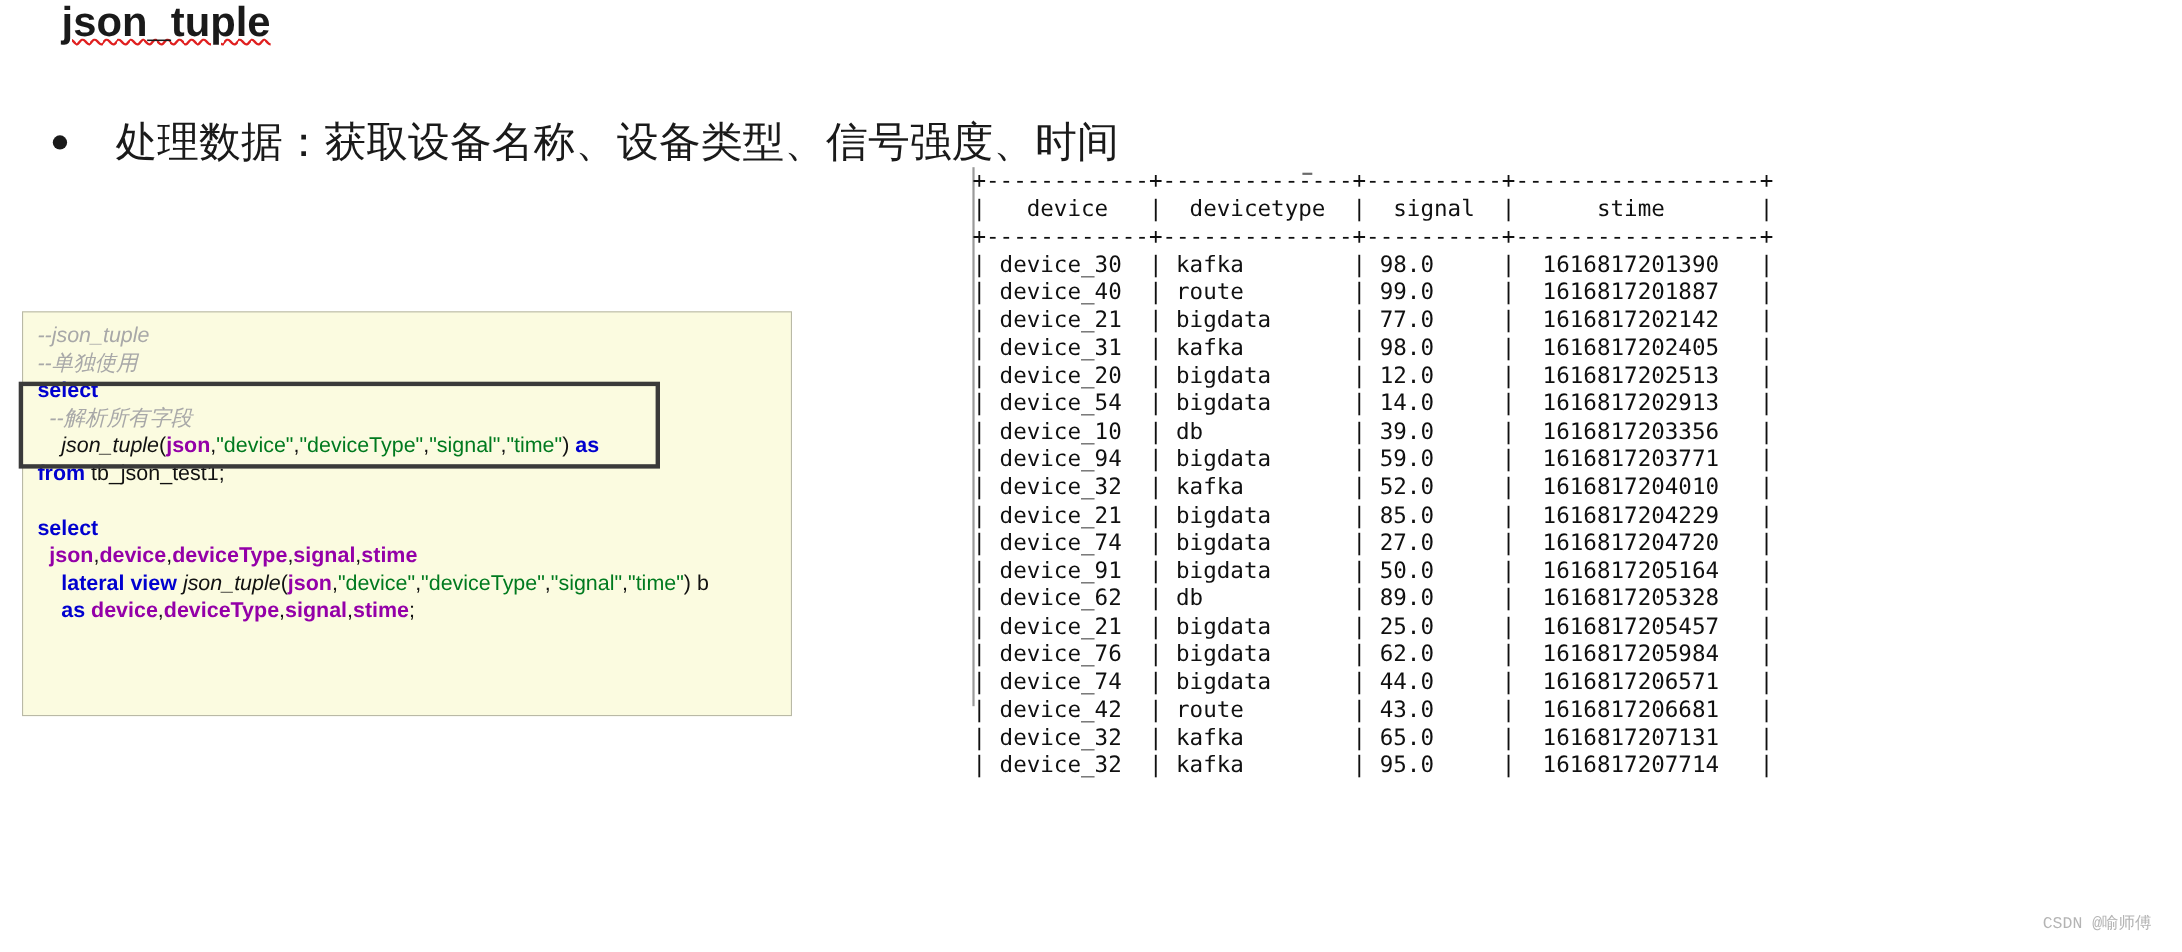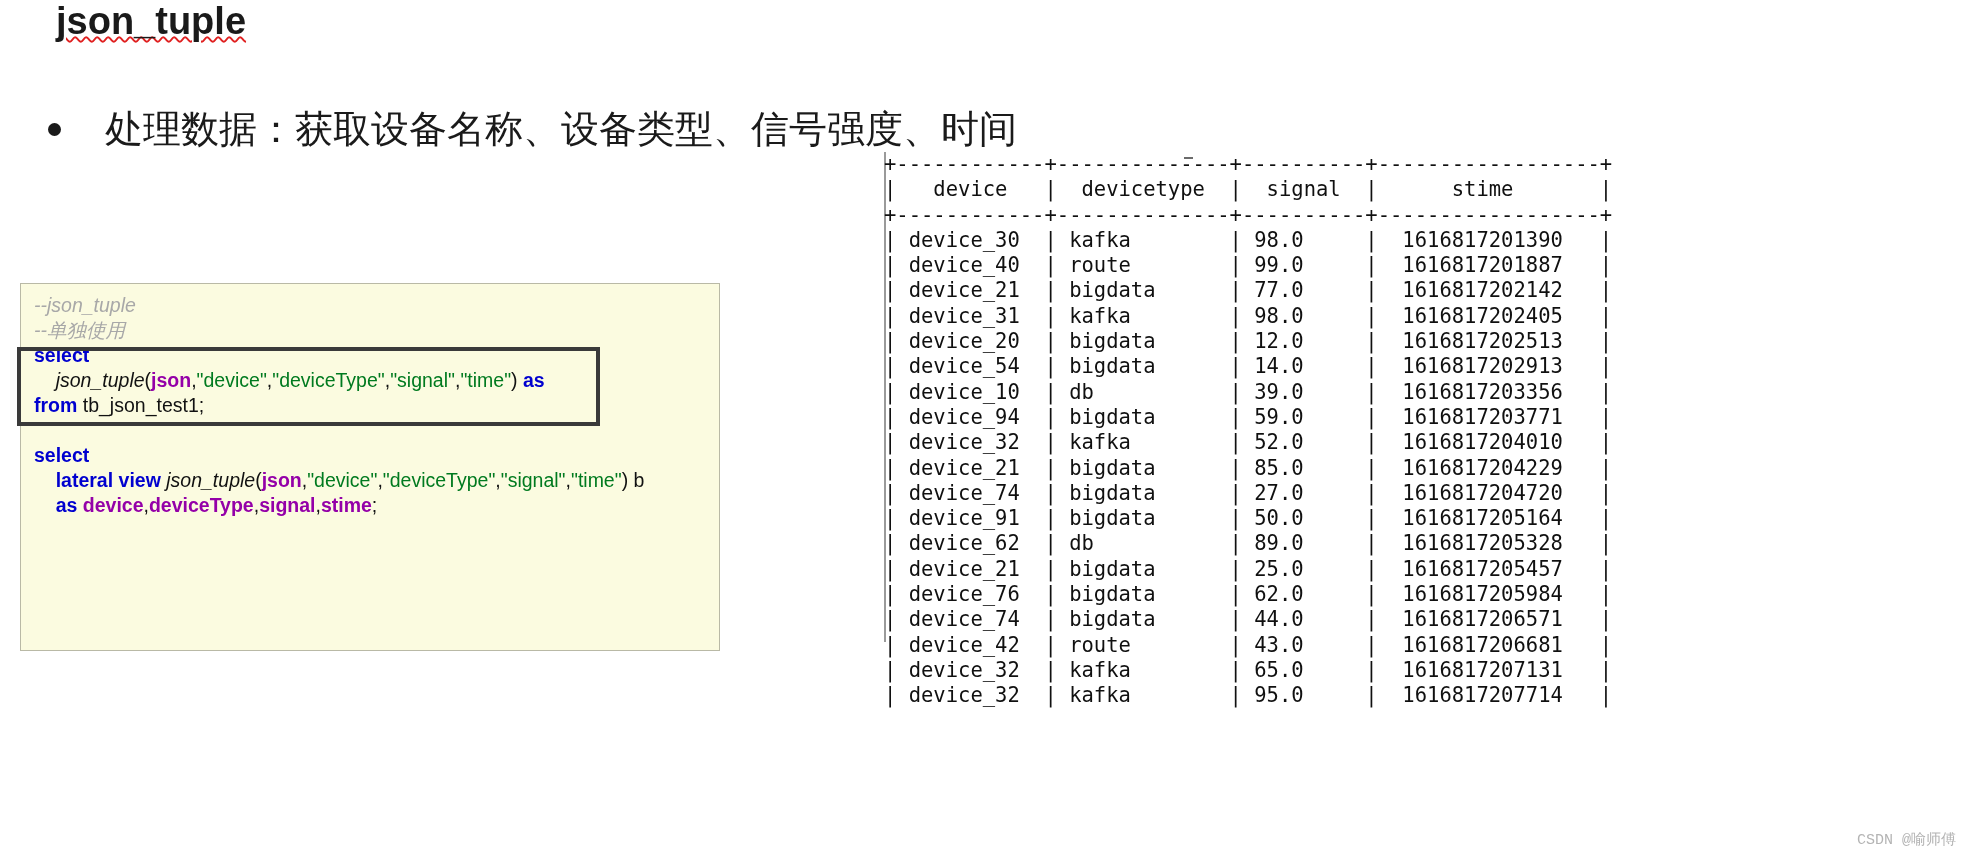--- a/index.html
+++ b/index.html
@@ -150,24 +150,26 @@
 <div id="bullet-row">
   <span class="bullet-dot"></span>
   <span class="bullet-text">处理数据：获取设备名称、设备类型、信号强度、时间</span>
 </div>
 
 <div id="code-panel">
   <div id="code-lines">
       <div class="code-line"><span class="cmt">--json_tuple</span></div>
       <div class="code-line"><span class="cmt">--单独使用</span></div>
       <div class="code-line"><span class="kw">select</span></div>
+      <div class="code-line">  <span class="cmt">--解析所有字段</span></div>
       <div class="code-line">    <span class="fn">json_tuple</span><span class="pln">(</span><span class="var">json</span><span class="pln">,</span><span class="str">"device"</span><span class="pln">,</span><span class="str">"deviceType"</span><span class="pln">,</span><span class="str">"signal"</span><span class="pln">,</span><span class="str">"time"</span><span class="pln">) </span><span class="kw">as</span></div>
       <div class="code-line"><span class="kw">from</span><span class="pln"> tb_json_test1;</span></div>
       <div class="code-line"><span class="pln"></span></div>
       <div class="code-line"><span class="kw">select</span></div>
+      <div class="code-line">  <span class="var">json</span><span class="pln">,</span><span class="var">device</span><span class="pln">,</span><span class="var">deviceType</span><span class="pln">,</span><span class="var">signal</span><span class="pln">,</span><span class="var">stime</span></div>
       <div class="code-line">    <span class="kw">lateral view </span><span class="fn">json_tuple</span><span class="pln">(</span><span class="var">json</span><span class="pln">,</span><span class="str">"device"</span><span class="pln">,</span><span class="str">"deviceType"</span><span class="pln">,</span><span class="str">"signal"</span><span class="pln">,</span><span class="str">"time"</span><span class="pln">) b</span></div>
       <div class="code-line">    <span class="kw">as </span><span class="var">device</span><span class="pln">,</span><span class="var">deviceType</span><span class="pln">,</span><span class="var">signal</span><span class="pln">,</span><span class="var">stime</span><span class="pln">;</span></div>
     </div>
 </div>
 <div id="highlight-box"></div>
 
 <div id="console-edge"></div>
 <div id="console-tick"></div>
 <div id="result-table"><div class="trow">+------------+--------------+----------+------------------+</div><div class="trow">|   device   |  devicetype  |  signal  |      stime       |</div><div class="trow">+------------+--------------+----------+------------------+</div><div class="trow">| device_30  | kafka        | 98.0     |  1616817201390   |</div><div class="trow">| device_40  | route        | 99.0     |  1616817201887   |</div><div class="trow">| device_21  | bigdata      | 77.0     |  1616817202142   |</div><div class="trow">| device_31  | kafka        | 98.0     |  1616817202405   |</div><div class="trow">| device_20  | bigdata      | 12.0     |  1616817202513   |</div><div class="trow">| device_54  | bigdata      | 14.0     |  1616817202913   |</div><div class="trow">| device_10  | db           | 39.0     |  1616817203356   |</div><div class="trow">| device_94  | bigdata      | 59.0     |  1616817203771   |</div><div class="trow">| device_32  | kafka        | 52.0     |  1616817204010   |</div><div class="trow">| device_21  | bigdata      | 85.0     |  1616817204229   |</div><div class="trow">| device_74  | bigdata      | 27.0     |  1616817204720   |</div><div class="trow">| device_91  | bigdata      | 50.0     |  1616817205164   |</div><div class="trow">| device_62  | db           | 89.0     |  1616817205328   |</div><div class="trow">| device_21  | bigdata      | 25.0     |  1616817205457   |</div><div class="trow">| device_76  | bigdata      | 62.0     |  1616817205984   |</div><div class="trow">| device_74  | bigdata      | 44.0     |  1616817206571   |</div><div class="trow">| device_42  | route        | 43.0     |  1616817206681   |</div><div class="trow">| device_32  | kafka        | 65.0     |  1616817207131   |</div><div class="trow">| device_32  | kafka        | 95.0     |  1616817207714   |</div></div>
 

